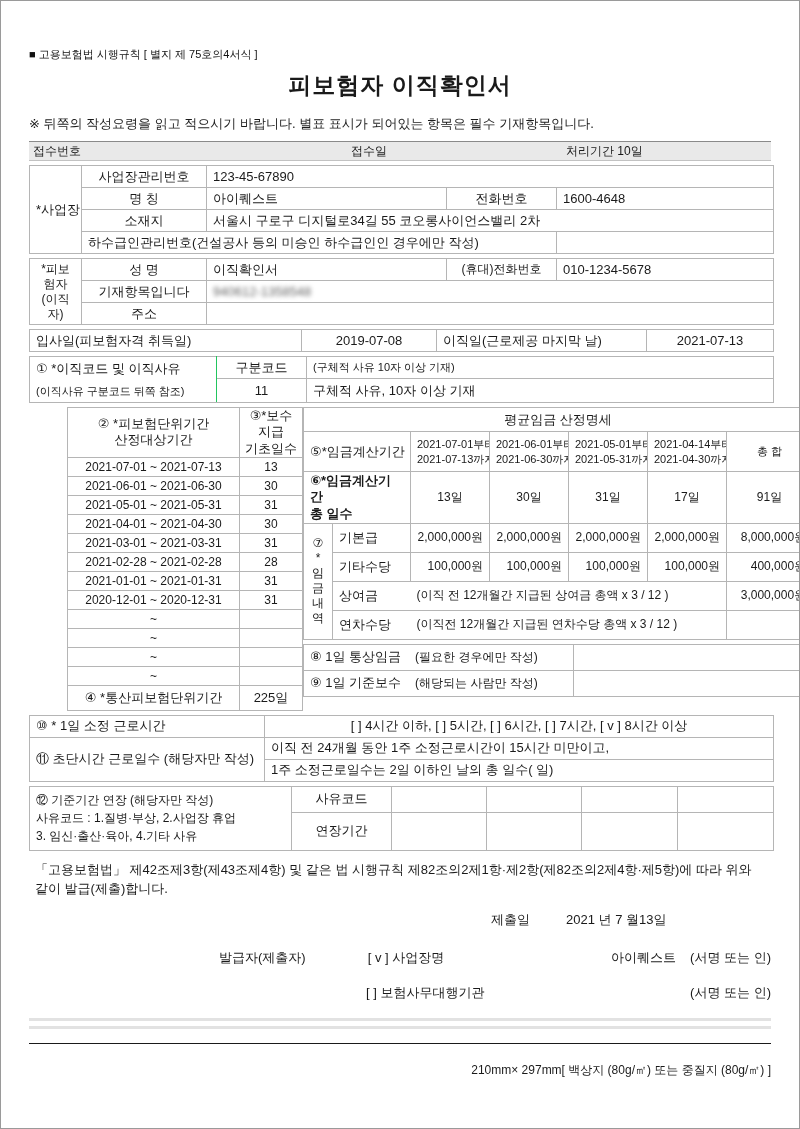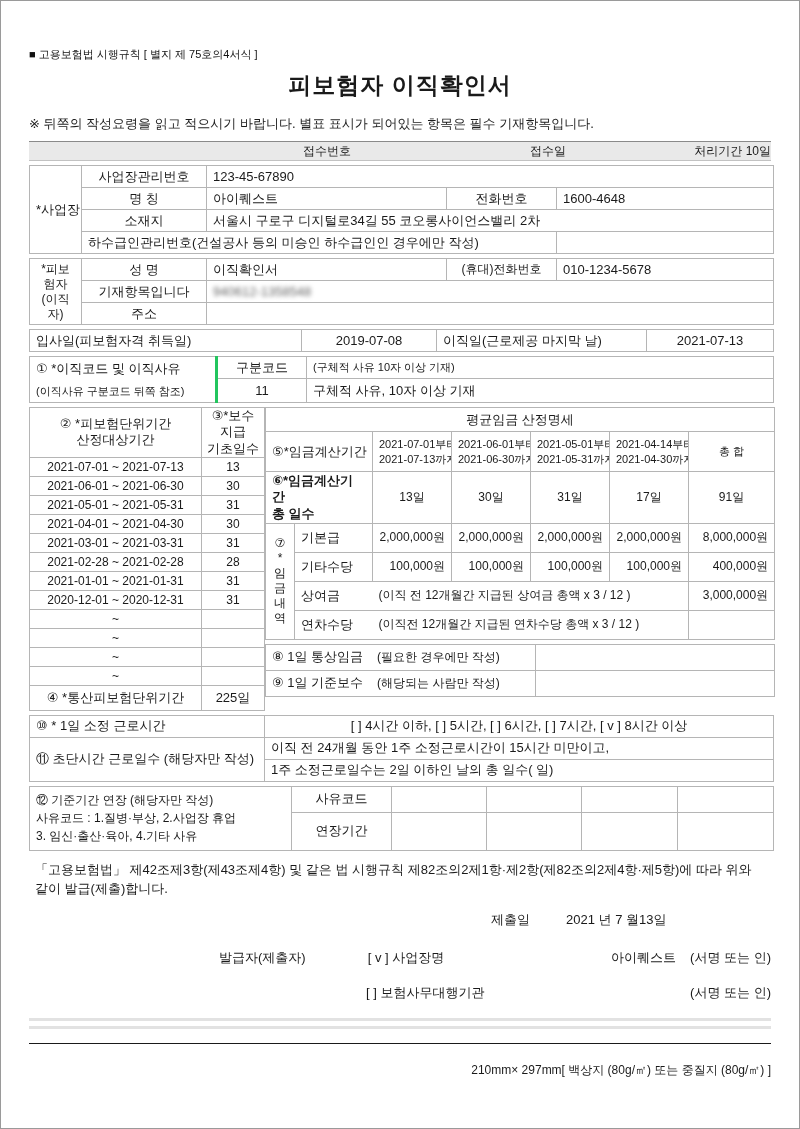--- a/index.html
+++ b/index.html
@@ -1,38 +1,38 @@
 <!DOCTYPE html>
 <html><head>
 <meta charset="utf-8">
 <style>
   * { margin:0; padding:0; box-sizing:border-box; }
   body { background:#fff; font-family:"Liberation Sans","DejaVu Sans",sans-serif; color:#1a1a1a; }
   .page { position:relative; width:800px; height:1129px; background:#fff; border:1px solid #9a9a9a; padding:46px 28px 1px 28px; overflow:hidden; }
   .small-note { font-size:11px; color:#111; }
   .title { text-align:center; font-size:23px; font-weight:bold; letter-spacing:1px; margin:8px 0 14px 0; }
   .instruction { font-size:13px; margin-bottom:8px; }
-  .receipt-bar { display:flex; height:20px; align-items:center; background:#e9e9e9; border-top:1px solid #8a8a8a; border-bottom:1px solid #c2c2c2; font-size:12px;text-align:right; }
+  .receipt-bar { display:flex; height:20px; align-items:center; background:#e9e9e9; border-top:1px solid #8a8a8a; border-bottom:1px solid #c2c2c2; font-size:12px; }
   .receipt-bar .c1 { width:322px; padding-left:4px; }
   .receipt-bar .c2 { width:215px; }
   .receipt-bar .c3 { flex:1; }
 
   table.frm { border-collapse:collapse; table-layout:fixed; width:744px; font-size:13px; margin-top:4px; }
   table.frm td { border:1px solid #b5b5b5; padding:1px 6px; height:22px; overflow:hidden; white-space:nowrap; }
   .c { text-align:center; }
   .r { text-align:right; }
   .hint { font-size:11px; }
   .f12 { font-size:12px; }
   .preline { white-space:pre-line !important; line-height:1.25; }
   .noTopGap { margin-top:-1px; }
   .blur { filter:blur(2px); color:#666; }
 
   .mid { display:flex; align-items:flex-start; margin-top:4px; }
   .mid table { margin-top:0; }
-  table.ptable { width:235px; font-size:12px; }
+  table.ptable { width:235px; font-size:12px;margin-left:38px; }
   table.ptable td { height:19px; padding:0 4px; }
   .rightcol { width:509px; }
   table.wtable { width:509px; font-size:12px; }
   table.wtable td { height:24px; }
   table.mini89 { width:509px; font-size:13px; margin-top:4px; }
   table.mini89 td { height:26px; }
   .lblhint { display:flex; align-items:center; gap:14px; }
 
   .legal { font-size:13px; line-height:1.5; margin-top:9px; padding:0 6px; white-space:normal; }
   .submitline { display:flex; font-size:13px; margin-top:12px; }
@@ -132,21 +132,21 @@
     </table>
 
   <table class="frm">
     <colgroup>
         <col style="width:187px">
         <col style="width:90px">
         <col style="width:467px">
       </colgroup>
     <tbody>
         <tr style="height:20px;">
-      <td rowspan="2" style="border-right:3px solid #22c55e;">
+      <td rowspan="2" style="border-right:1px solid #22c55e;">
         <div>① *이직코드 및 이직사유</div>
         <div class="hint" style="margin-top:6px;">(이직사유 구분코드 뒤쪽 참조)</div>
       </td>
       <td class="c">구분코드</td>
       <td class="hint">(구체적 사유 10자 이상 기재)</td>
     </tr>
     <tr style="height:24px;">
       <td class="c">11</td>
       <td>구체적 사유, 10자 이상 기재</td>
     </tr>

